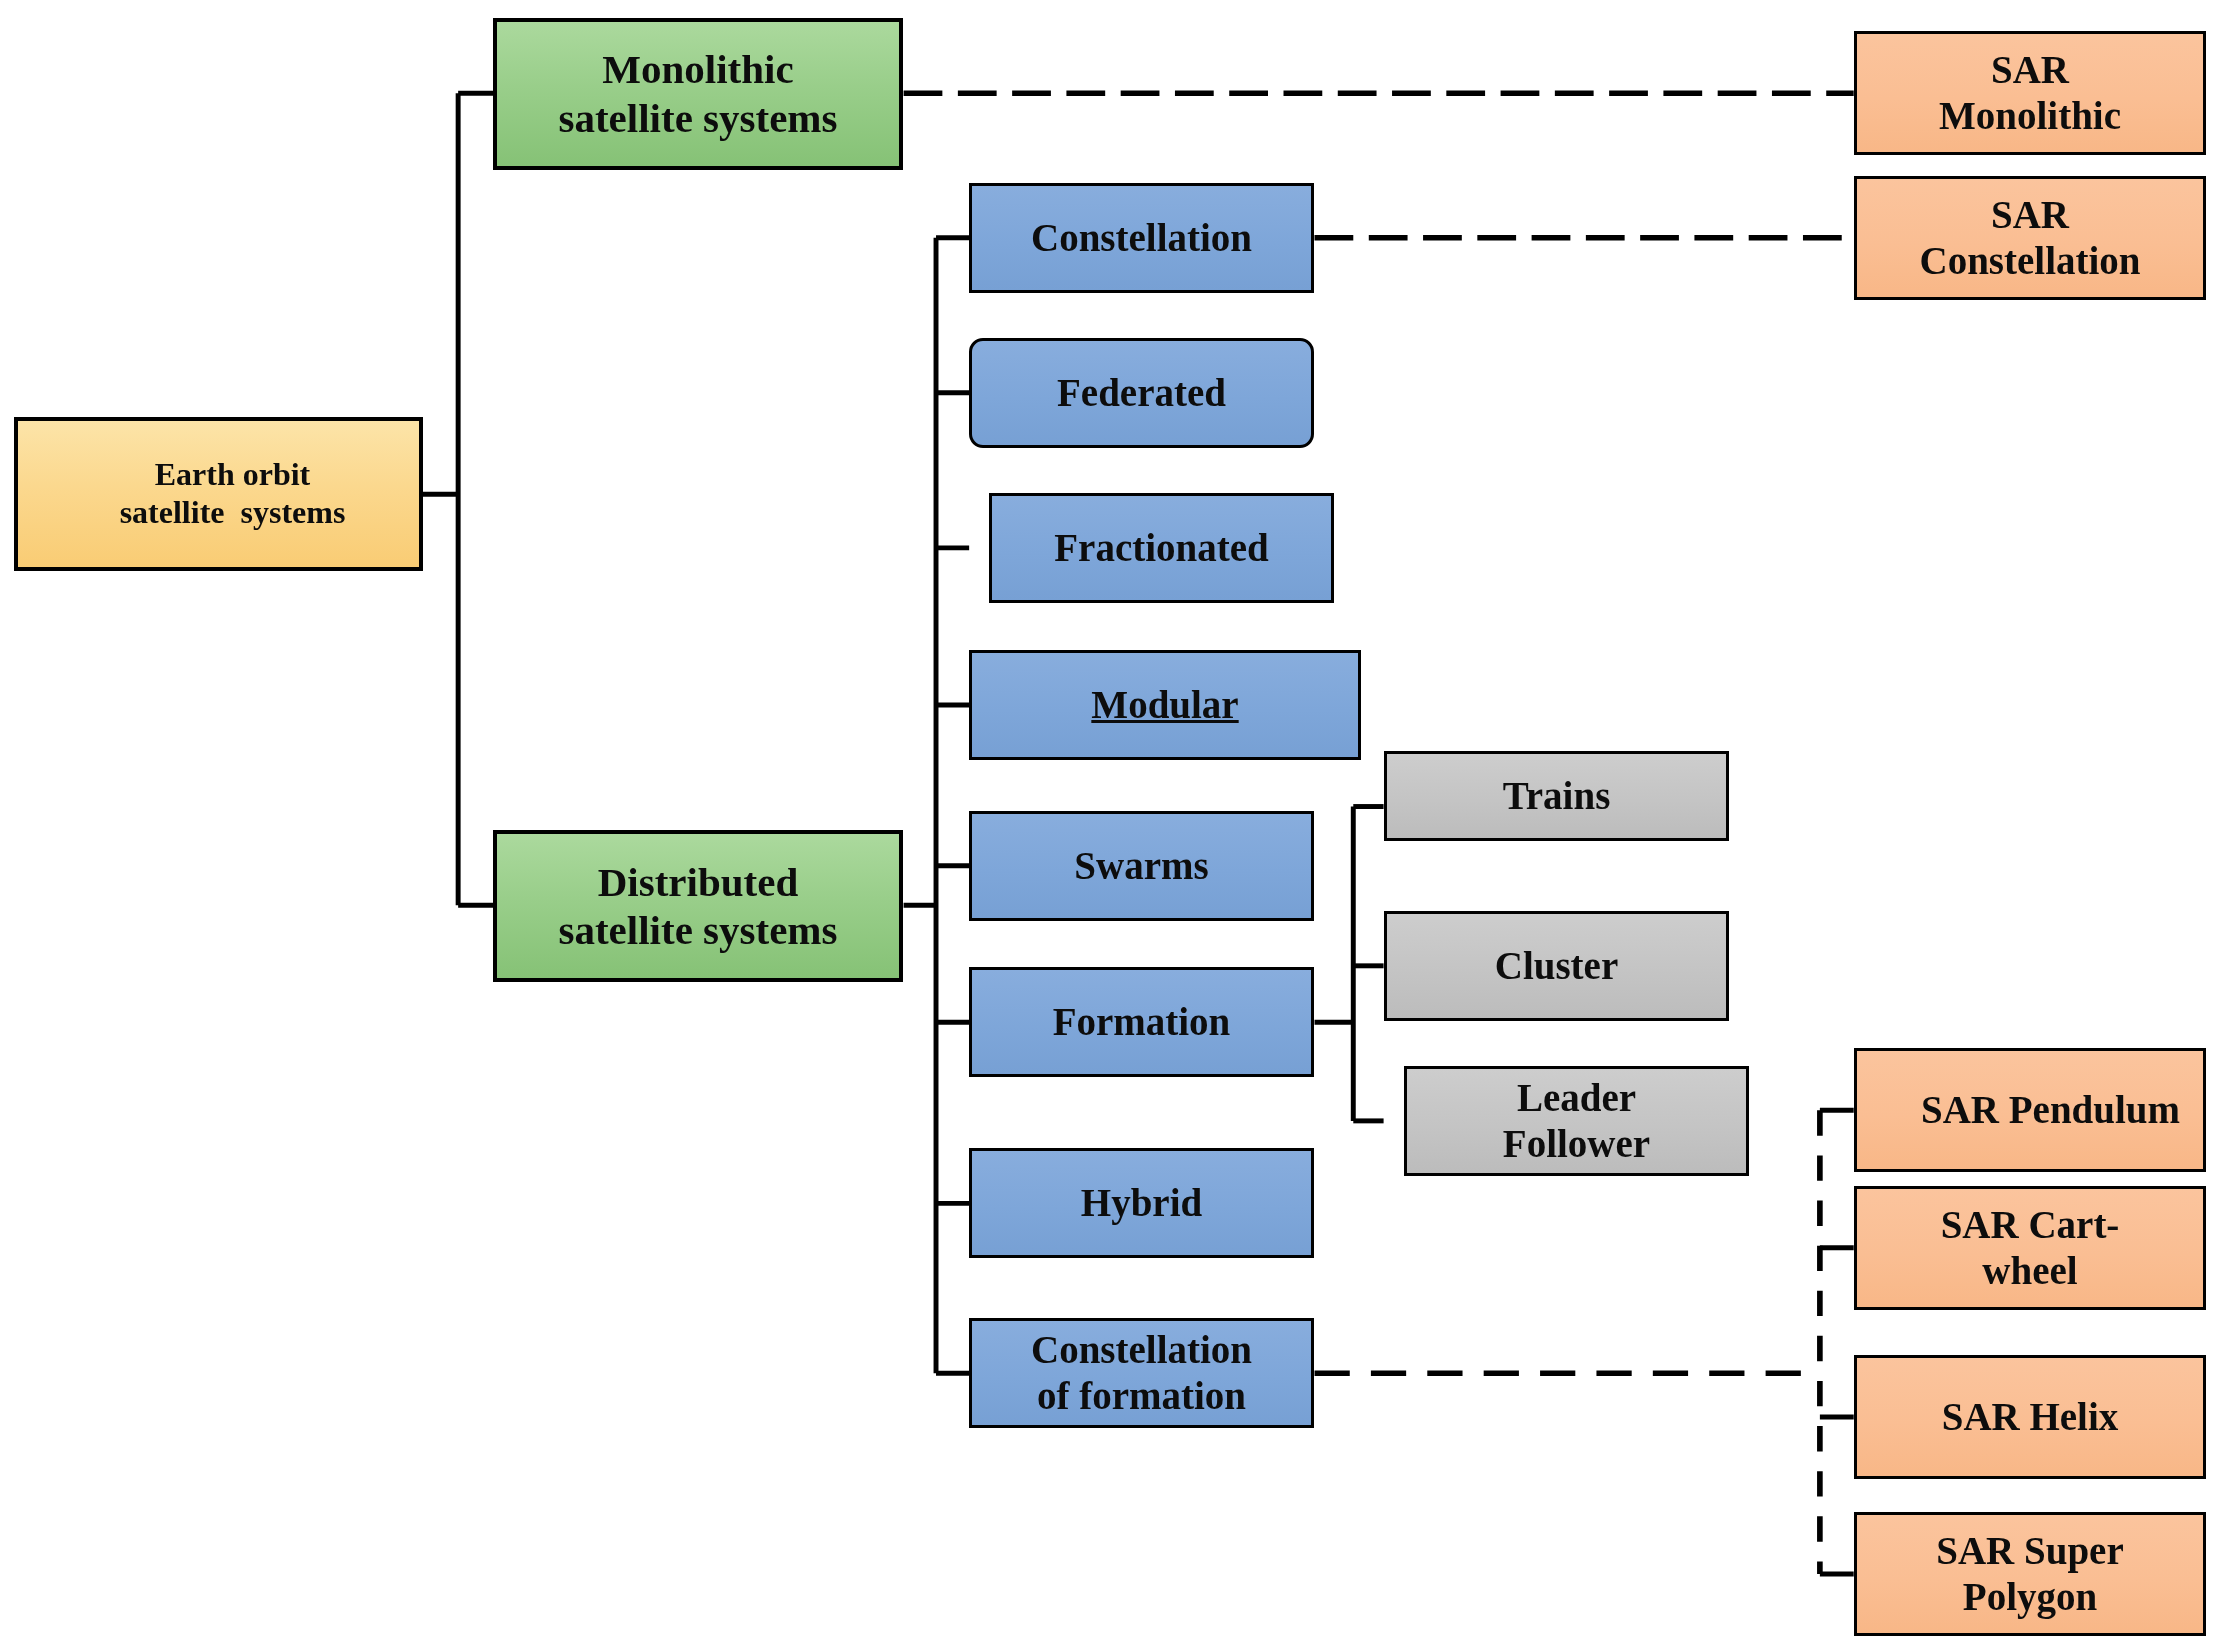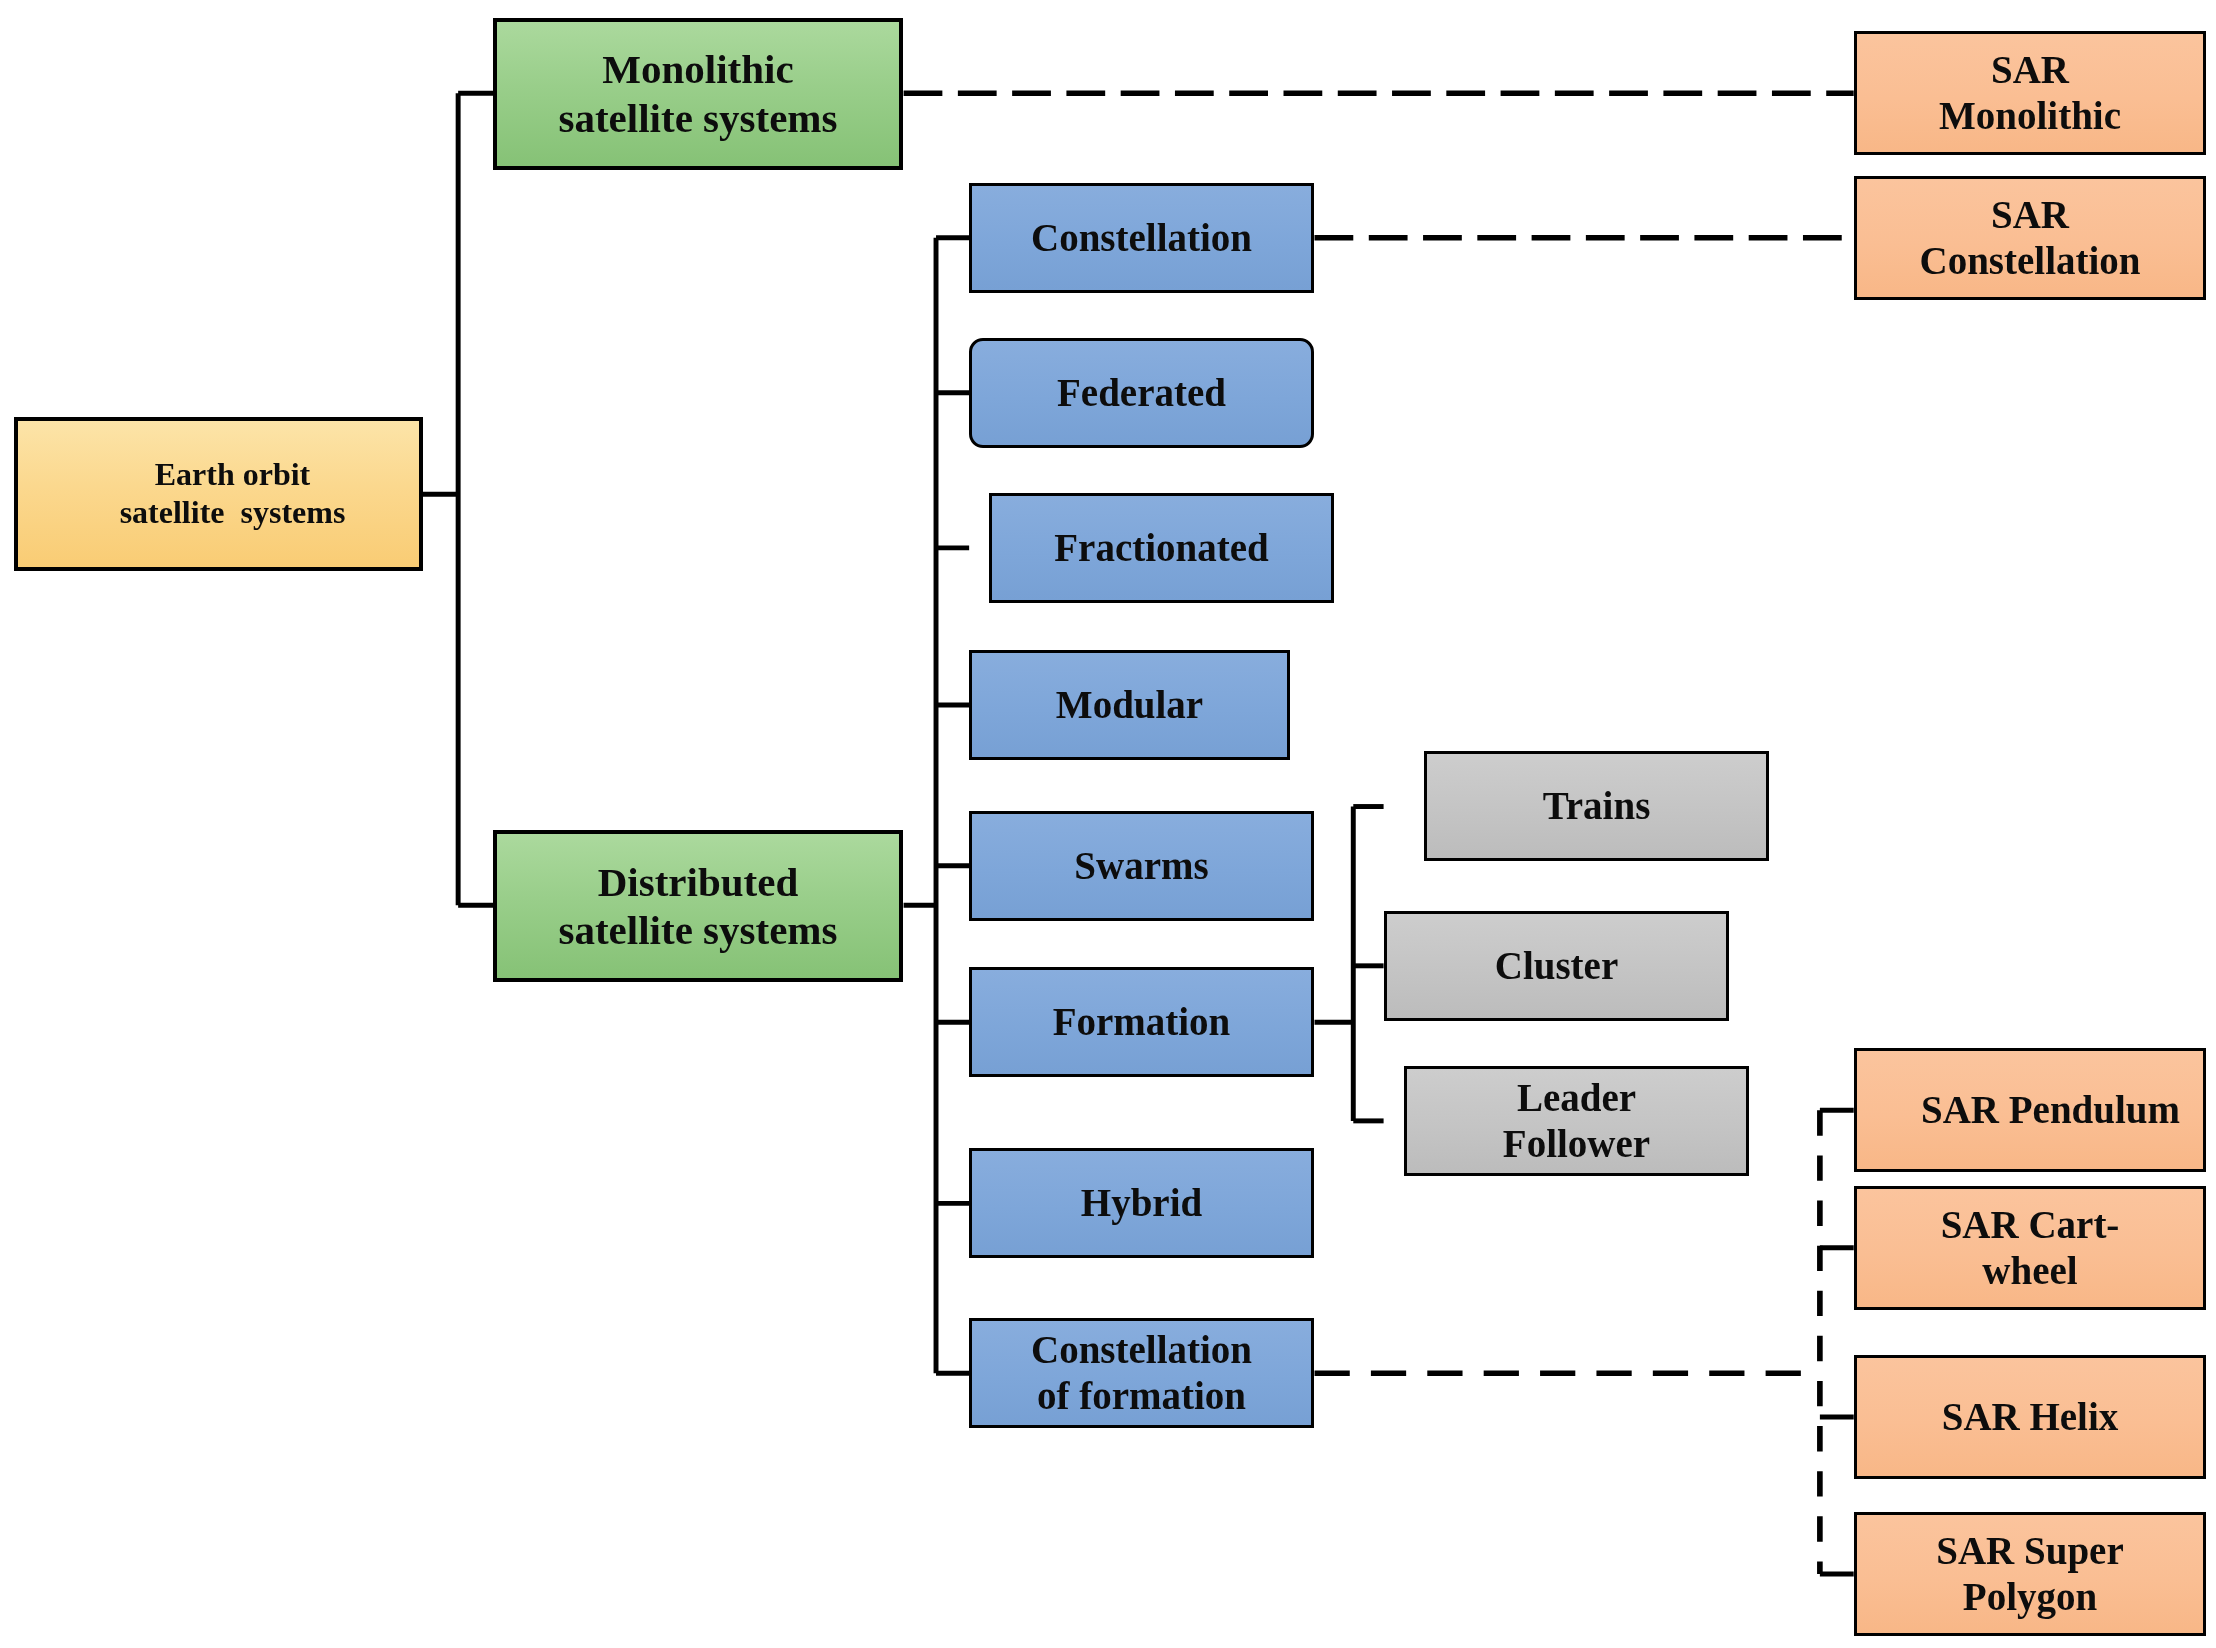--- a/index.html
+++ b/index.html
@@ -106,38 +106,38 @@
 
   <div class="node subtype" style="left:969px;top:183px;width:345px;height:110px;">
     <span class="lbl">Constellation</span>
   </div>
   <div class="node subtype" style="left:969px;top:338px;width:345px;height:110px;border-radius:14px;">
     <span class="lbl">Federated</span>
   </div>
   <div class="node subtype" style="left:969px;top:493px;width:345px;height:110px;margin-left:20px;">
     <span class="lbl">Fractionated</span>
   </div>
-  <div class="node subtype" style="left:969px;top:650px;width:321px;height:110px;">
+  <div class="node subtype" style="left:969px;top:650px;width:392px;height:110px;text-decoration:underline;">
     <span class="lbl">Modular</span>
   </div>
   <div class="node subtype" style="left:969px;top:811px;width:345px;height:110px;">
     <span class="lbl">Swarms</span>
   </div>
   <div class="node subtype" style="left:969px;top:967px;width:345px;height:110px;">
     <span class="lbl">Formation</span>
   </div>
   <div class="node subtype" style="left:969px;top:1148px;width:345px;height:110px;">
     <span class="lbl">Hybrid</span>
   </div>
   <div class="node subtype" style="left:969px;top:1318px;width:345px;height:110px;">
     <span class="lbl">Constellation
 of formation</span>
   </div>
 
-  <div class="node formtype" style="left:1384px;top:751px;width:345px;height:110px;margin-left:40px;">
+  <div class="node formtype" style="left:1384px;top:751px;width:345px;height:90px;">
     <span class="lbl">Trains</span>
   </div>
   <div class="node formtype" style="left:1384px;top:911px;width:345px;height:110px;">
     <span class="lbl">Cluster</span>
   </div>
   <div class="node formtype" style="left:1384px;top:1066px;width:345px;height:110px;margin-left:20px;">
     <span class="lbl">Leader
 Follower</span>
   </div>
 

